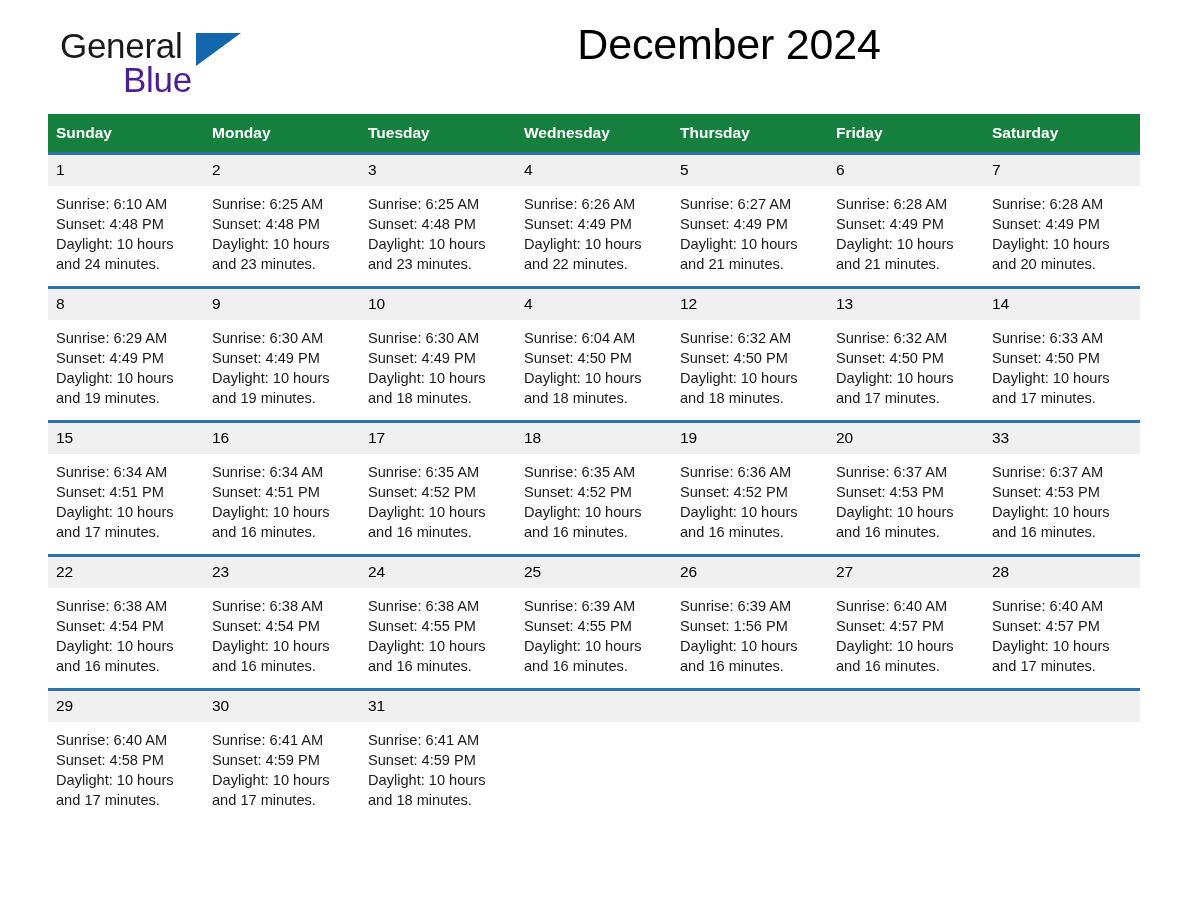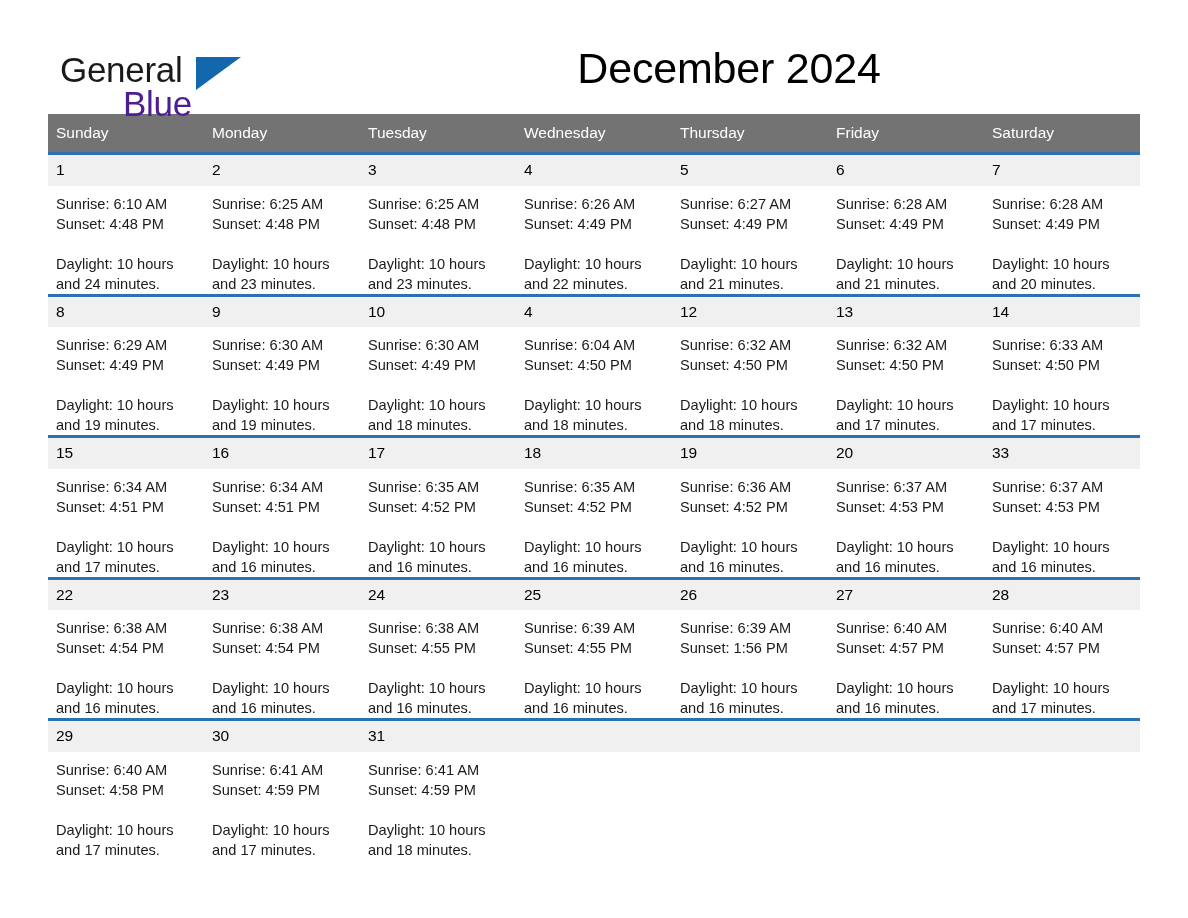--- a/index.html
+++ b/index.html
@@ -20,21 +20,21 @@
     height: 918px;
     box-sizing: border-box;
     padding: 0 48px;
   }
 
   
   .header {
     display: flex;
     align-items: flex-start;
     justify-content: space-between;
-    padding-top: 44px;
+    padding-top: 20px;
     height: 104px;
     box-sizing: border-box;
   }
   .brand {
     position: relative;
     width: 270px;
     height: 80px;
     flex: 0 0 auto;
   }
   .brand-general {
@@ -87,23 +87,23 @@
   }
 
   
   .calendar {
     margin-top: 10px;
     width: 1092px;
     border-collapse: collapse;
     table-layout: fixed;
   }
   .calendar th {
-    background: #737373;
+    background: #15803d;
     color: #ffffff;
-    font-weight: normal;
+    font-weight: bold;
     font-size: 15.5px;
     text-align: left;
     padding: 8px 0 9px 8px;
     height: 21px;
     vertical-align: middle;
   }
   .week-row > td {
     vertical-align: top;
     padding: 0;
     border-top: 3px solid #2c72b0;
@@ -123,21 +123,20 @@
     padding: 8px 10px 0 8px;
     font-size: 14.6px;
     line-height: 20px;
     color: #1a1a1a;
   }
   .details div {
     white-space: nowrap;
   }
   .details .daylight-line {
     white-space: normal;
-    margin-top: 20px;
   }
   td.blank .daynum {
     background: #f0f0f0;
   }
 </style>
 </head>
 <body>
 
 <div class="page">
 

